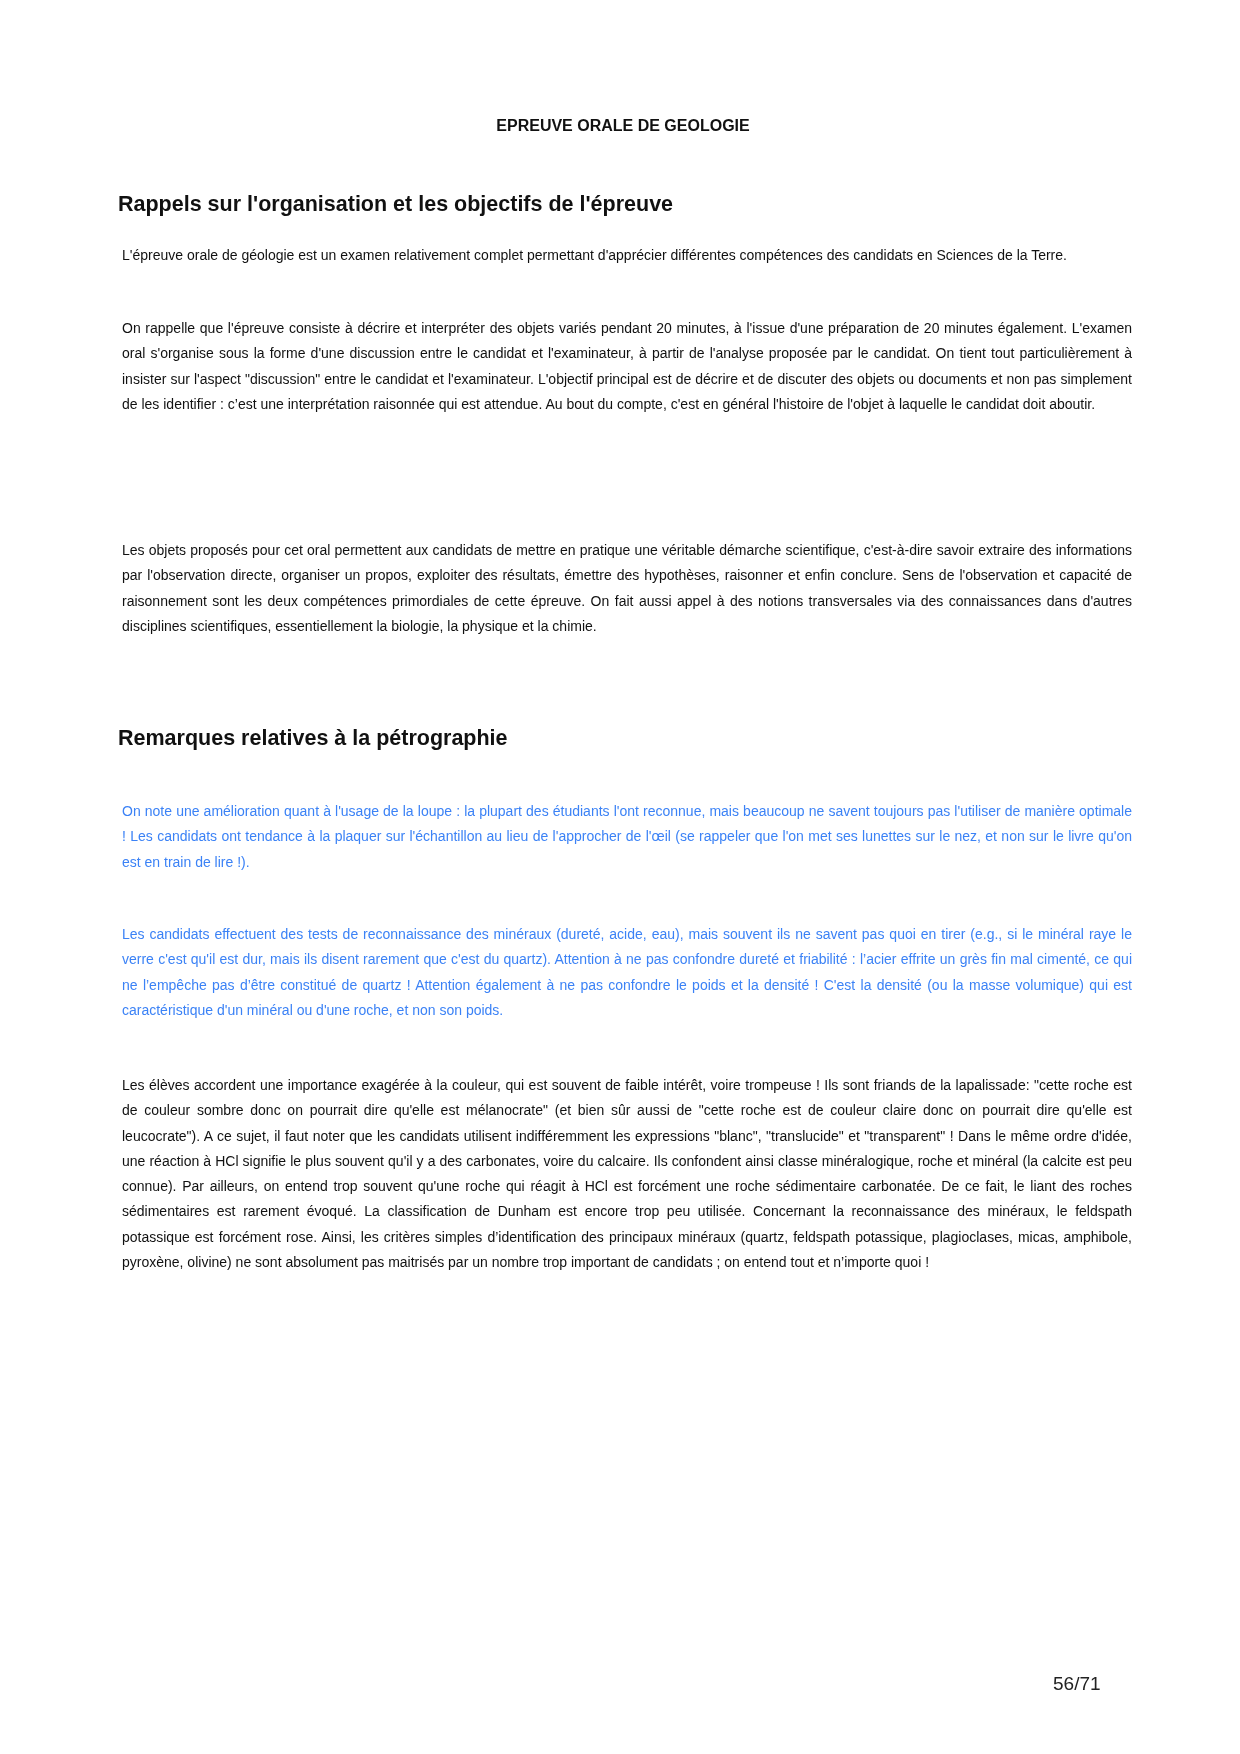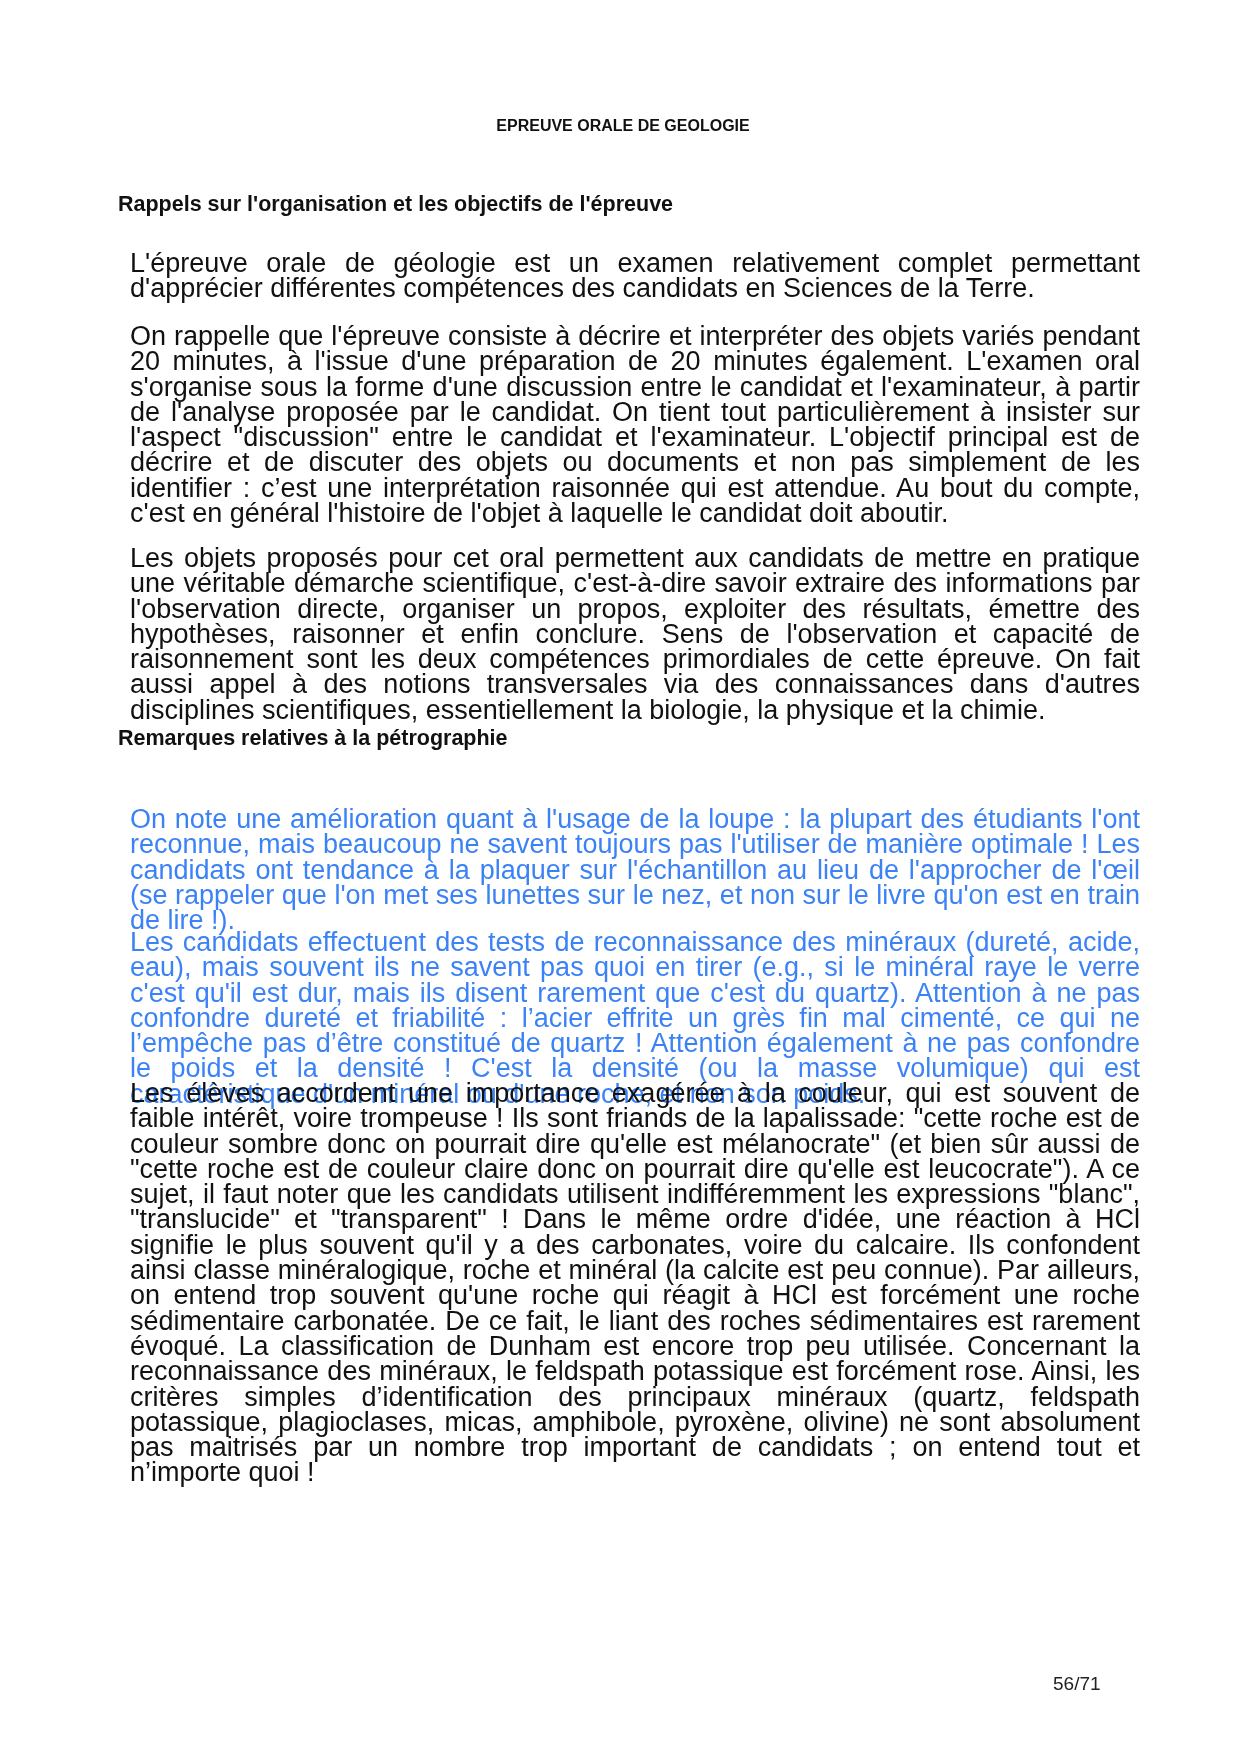--- a/index.html
+++ b/index.html
@@ -11,22 +11,22 @@
     }
     .title {
       position: absolute; left: 0; width: 1010px; top: 117px;
       text-align: center; font-weight: bold; font-size: 16px; letter-spacing: 0px;
       margin: 0;
     }
     .h2 {
       position: absolute; left: 0; font-weight: bold; font-size: 21.5px; margin: 0;
     }
     .para {
-      position: absolute; left: 0; width: 1010px; margin: 12px;
-      font-size: 27px; line-height: 25.3px; text-align: justify;
+      position: absolute; left: 0; width: 1010px; margin: 4px;
+      font-size: 14px; line-height: 25.3px; text-align: justify;
       text-align-last: left;
     }
     .gray { color: #3b82f6; }
     .pagenum {
       position: absolute; left: 1053px; top: 1673px; font-size: 19px;
       font-family: "Liberation Sans", sans-serif; color: #222;
     }
   </style>
 </head>
 <body>

